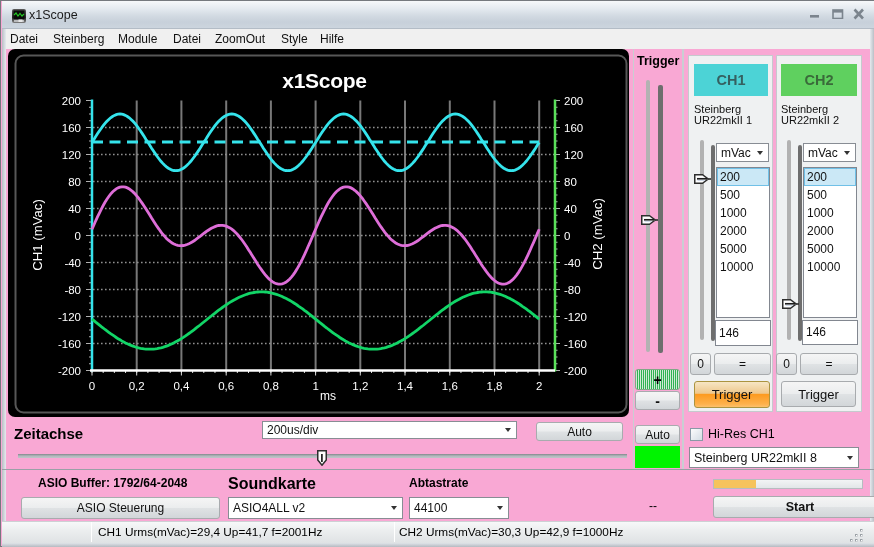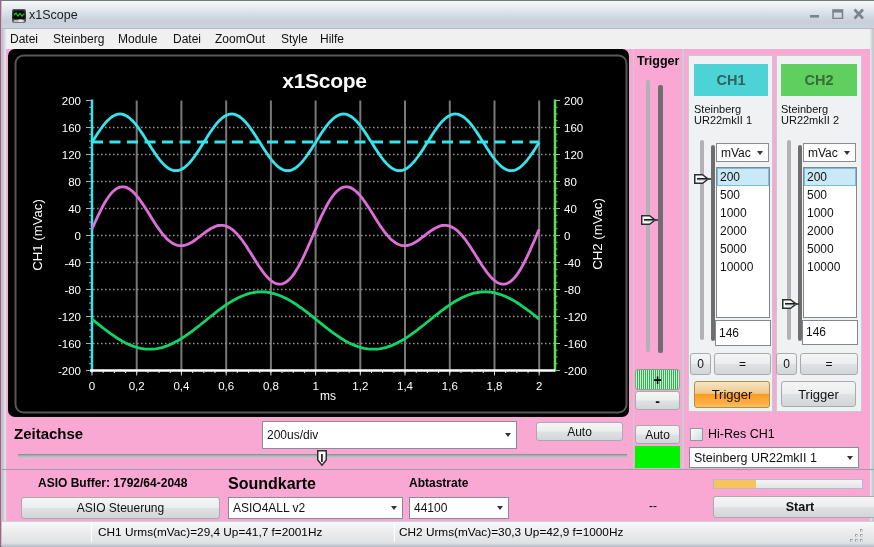--- a/index.html
+++ b/index.html
@@ -371,26 +371,26 @@
  <div style="height:18px;line-height:18px;padding-left:3px">10000</div>
 </div>
 <div class="tb" style="left:801px;top:319px;width:56px;height:25px;line-height:23px;padding-left:3px">146</div>
 <div class="btn" style="left:775px;top:352px;width:21px;height:22px">0</div>
 <div class="btn" style="left:799px;top:352px;width:58px;height:22px">=</div>
 <div class="btn" style="left:780px;top:380px;width:75px;height:26px;font-size:13px">Trigger</div>
 
 <div class="abs" style="left:689px;top:427px;width:13px;height:13px;border:1px solid #8a99a6;background:linear-gradient(135deg,#fcfcfc,#d4dde4)"></div>
 <div class="abs" style="left:707px;top:426px;font-size:12.5px">Hi-Res CH1</div>
 <div class="combo" style="left:688px;top:446px;width:170px;height:21px;font-size:12.5px">
-      <span class="tx">Steinberg UR22mkII  1</span>
+      <span class="tx">Steinberg UR22mkII  8</span>
       <span class="ar"></span>
     </div>
 
 <div class="abs bold" style="left:13px;top:424px;font-size:15px">Zeitachse</div>
-<div class="combo" style="left:261px;top:420px;width:255px;height:28px">
+<div class="combo" style="left:261px;top:420px;width:255px;height:18px">
       <span class="tx">200us/div</span>
       <span class="ar"></span>
     </div>
 <div class="btn" style="left:535px;top:421px;width:87px;height:19px">Auto</div>
 <div class="abs" style="left:17px;top:452.5px;width:609px;height:4.5px;background:linear-gradient(180deg,#83878b,#b2b8bd 50%,#c0c5c9)"></div>
 <svg class="abs" style="left:315.5px;top:448.5px" width="10" height="16" viewBox="0 0 10 16">
  <path d="M0.75,0.75 L9.25,0.75 L9.25,10 L5,15.2 L0.75,10 Z" fill="#fdfdfd" stroke="#2e2e2e" stroke-width="1.5"></path>
  <path d="M4.9,4 L4.9,12" stroke="#1c1c1c" stroke-width="1.7"></path>
 </svg>
 

